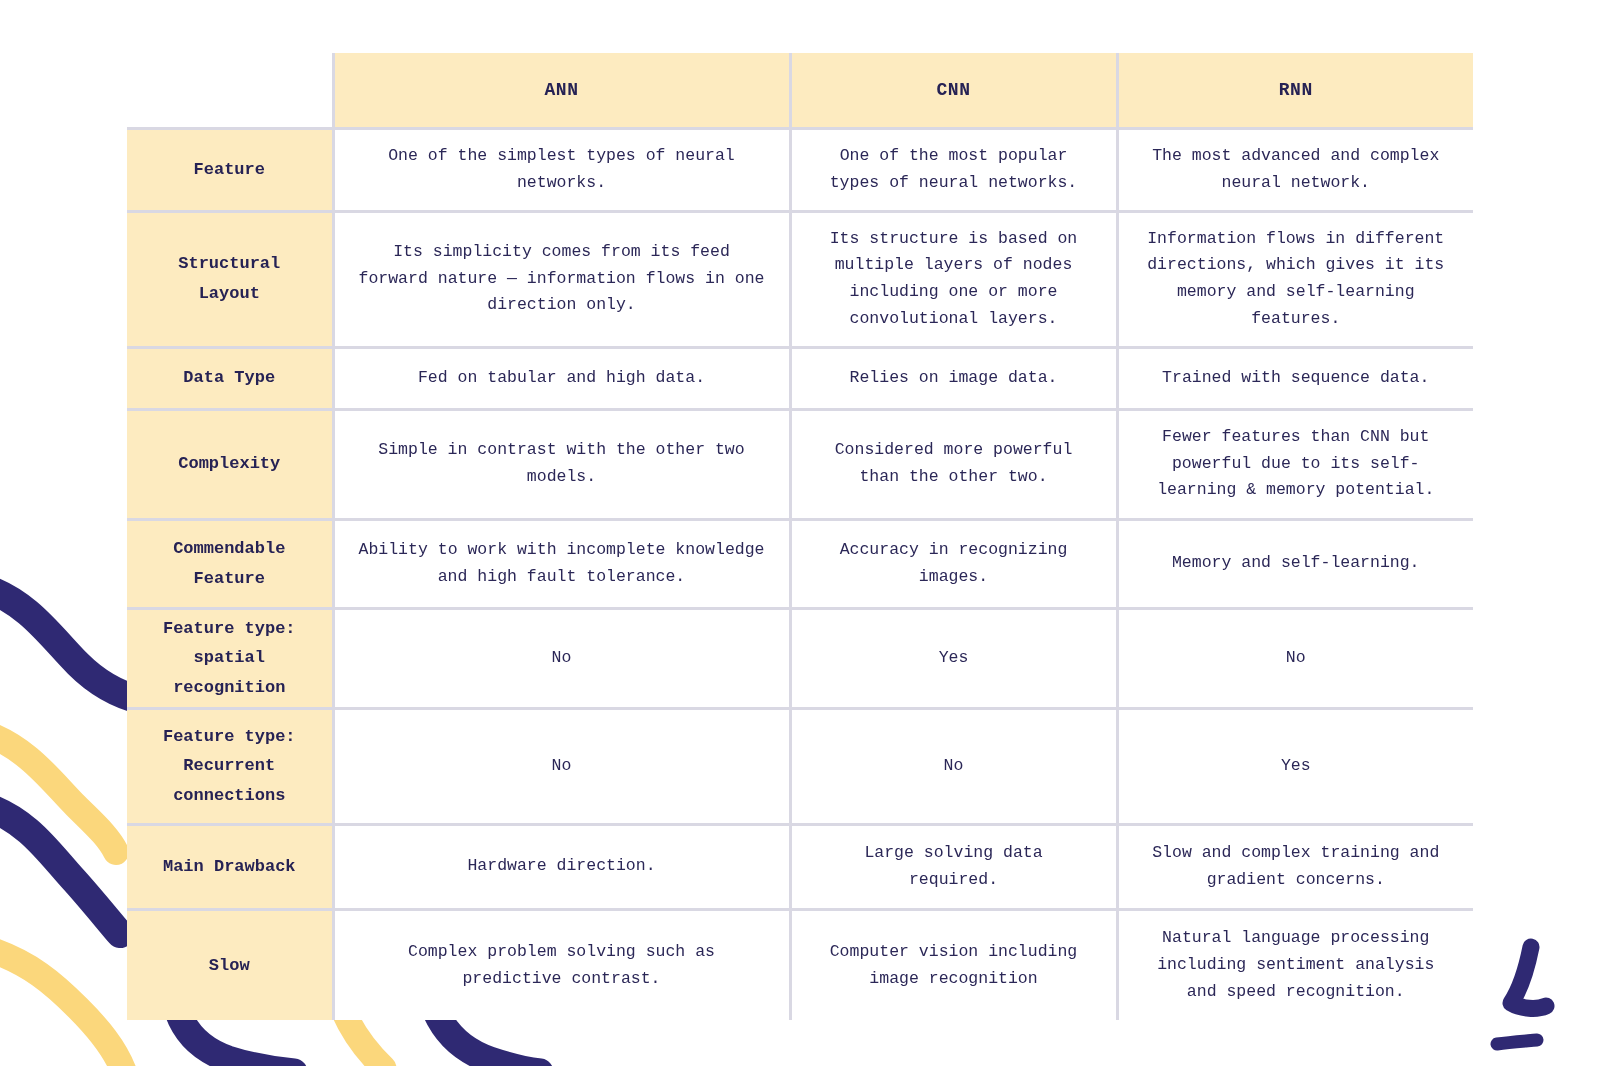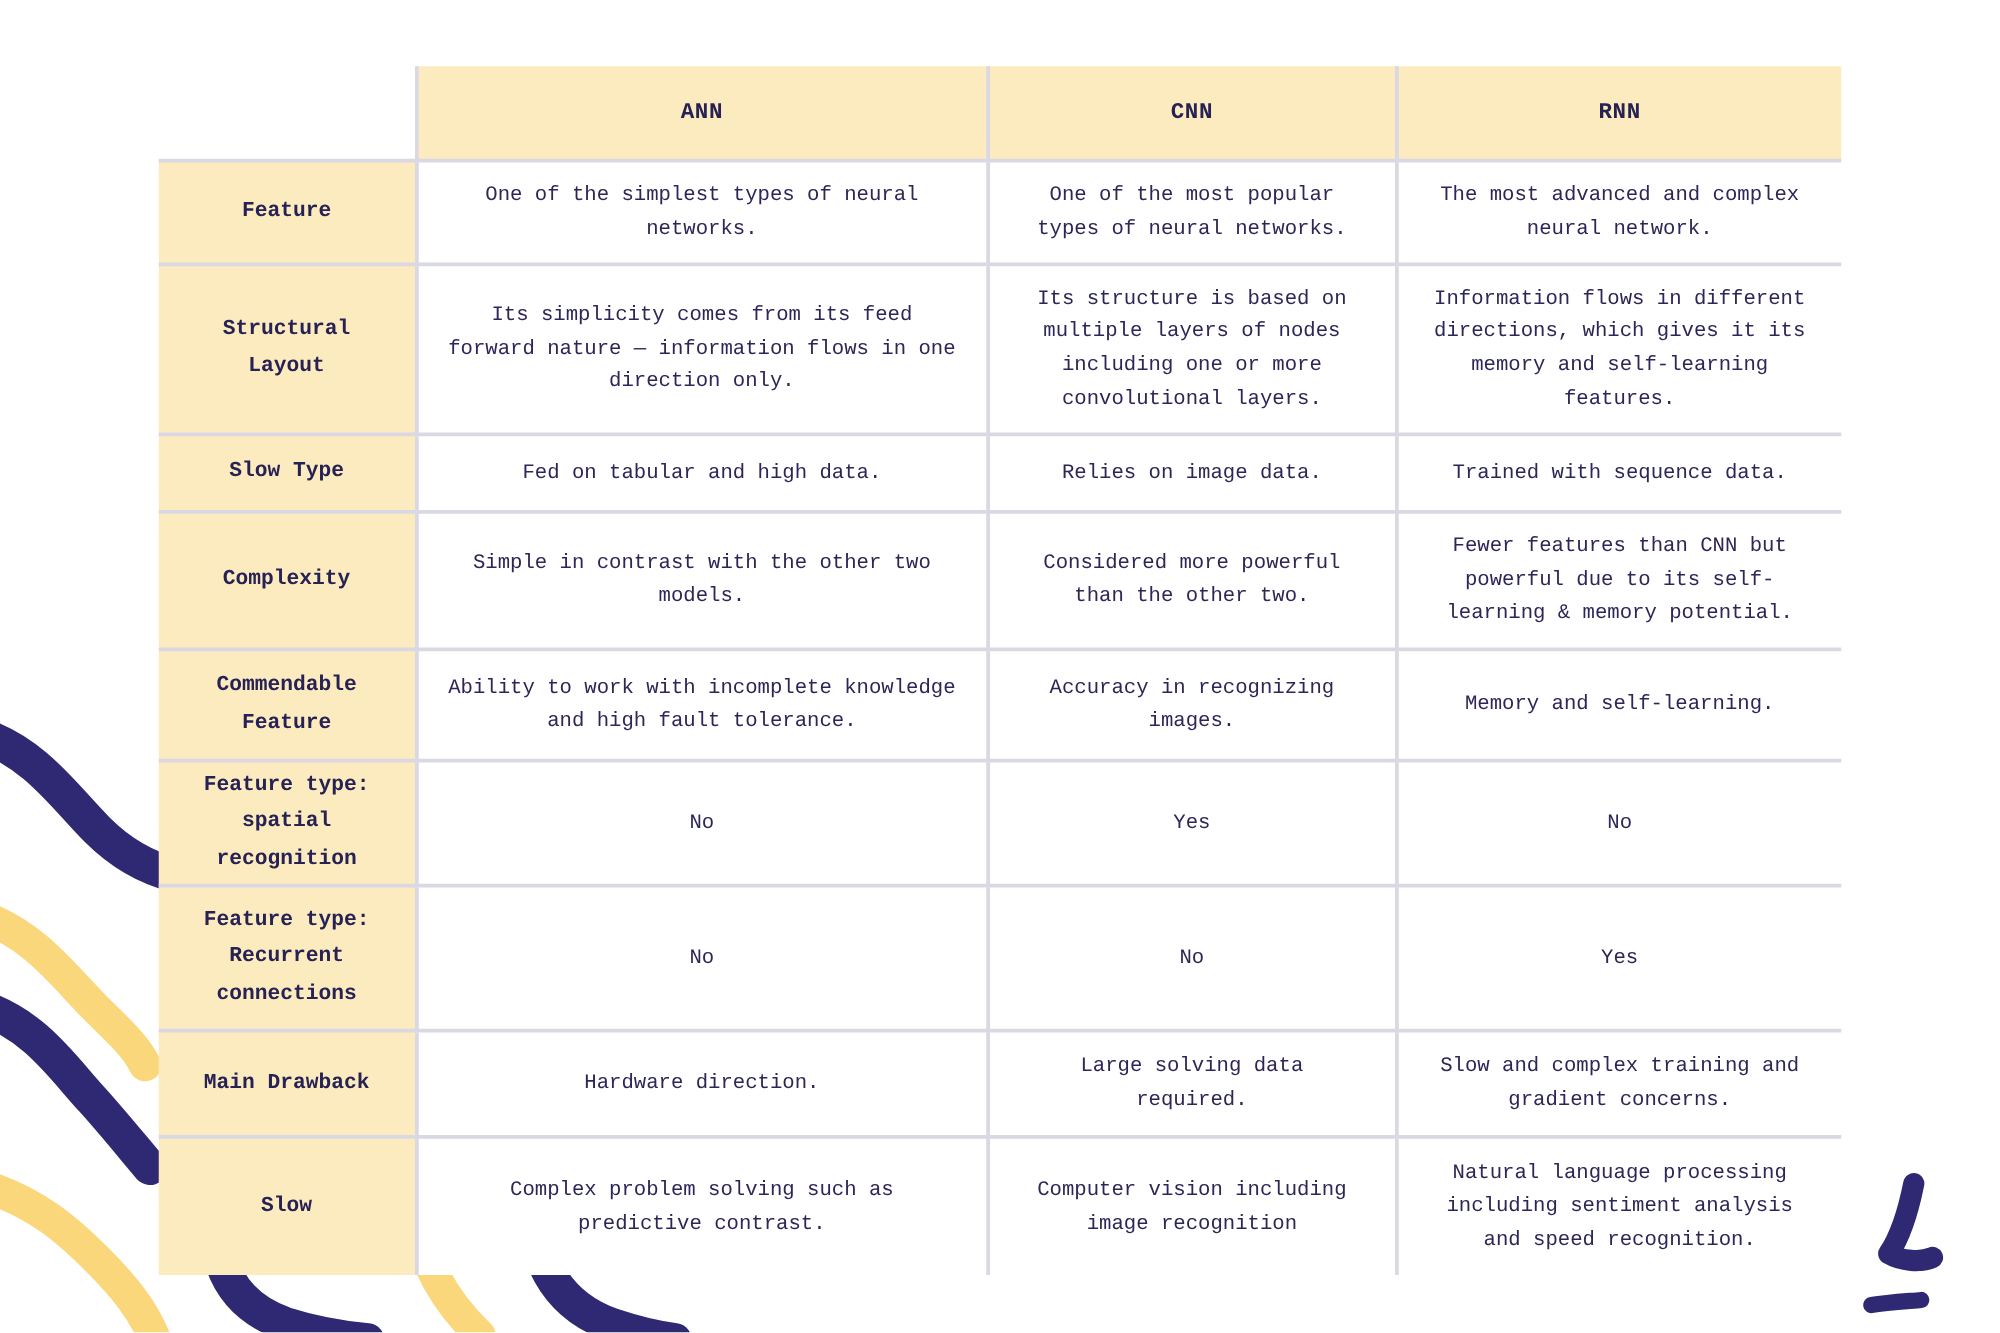--- a/index.html
+++ b/index.html
@@ -112,21 +112,21 @@
     </tr>
 
     <tr class="r-structural">
       <th class="row-label">Structural Layout</th>
       <td class="cell">Its simplicity comes from its feed forward nature — information flows in one direction only.</td>
       <td class="cell">Its structure is based on multiple layers of nodes including one or more convolutional layers.</td>
       <td class="cell">Information flows in different directions, which gives it its memory and self-learning features.</td>
     </tr>
 
     <tr class="r-datatype">
-      <th class="row-label">Slow Type</th>
+      <th class="row-label">Data Type</th>
       <td class="cell">Fed on tabular and high data.</td>
       <td class="cell">Relies on image data.</td>
       <td class="cell">Trained with sequence data.</td>
     </tr>
 
     <tr class="r-complexity">
       <th class="row-label">Complexity</th>
       <td class="cell">Simple in contrast with the other two models.</td>
       <td class="cell">Considered more powerful than the other two.</td>
       <td class="cell">Fewer features than CNN but powerful due to its self-learning &amp; memory potential.</td>

